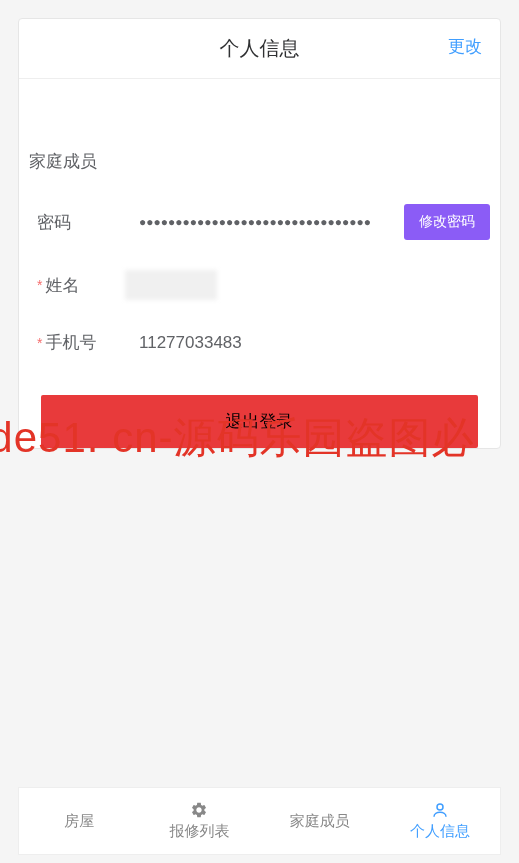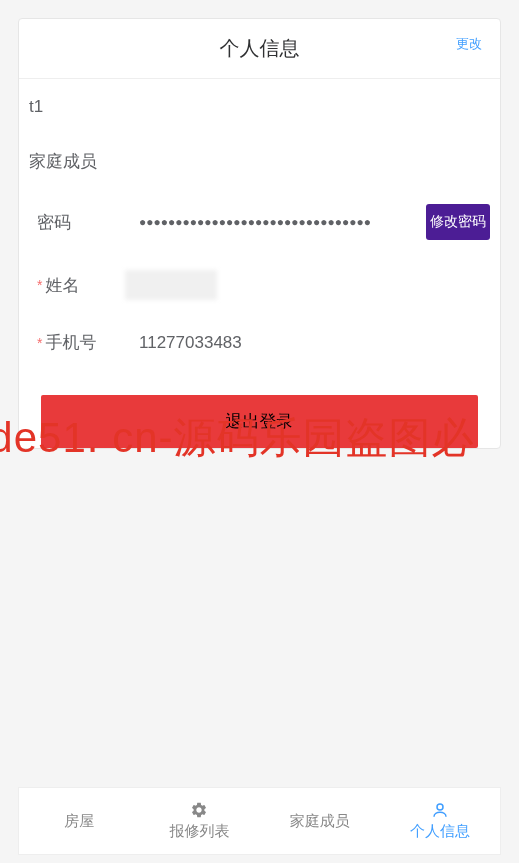--- a/index.html
+++ b/index.html
@@ -29,21 +29,21 @@
     }
     .header-title {
       font-size: 20px;
       color: #303133;
     }
     .header-action {
       position: absolute;
       right: 18px;
       top: 16px;
       color: #409eff;
-      font-size: 13px;
+      font-size: 17px;
       cursor: pointer;
     }
     .form {
       padding: 0 10px;
     }
     .form-row {
       display: flex;
       align-items: center;
       padding: 15px 0;
       min-height: 55px;
@@ -68,24 +68,24 @@
       display: flex;
       align-items: center;
     }
     .password-dots {
       flex: 1;
       color: #606266;
       letter-spacing: 0px;
       font-size: 12px;
     }
     .btn-change-pwd {
-      background: #4c1d95;
+      background: #8b5cf6;
       color: #fff;
       border: none;
-      padding: 9px 4px;
+      padding: 9px 15px;
       border-radius: 3px;
       font-size: 14px;
       cursor: pointer;
     }
     .name-blur {
       width: 92px;
       height: 30px;
       background: #f0f0f0;
       filter: blur(2px);
       margin-left: -14px;
@@ -149,21 +149,20 @@
 </head>
 <body>
 
 <div class="card">
   <div class="header">
     <span class="header-title">个人信息</span>
     <span class="header-action">更改</span>
   </div>
   <div class="form">
     <div class="form-row">
-      <div class="form-value">t1</div>
     </div>
     <div class="form-row">
       <div class="form-value">家庭成员</div>
     </div>
     <div class="form-row">
       <div class="form-label">密码</div>
       <div class="form-value">
         <span class="password-dots">●●●●●●●●●●●●●●●●●●●●●●●●●●●●●●●●</span>
         <button class="btn-change-pwd">修改密码</button>
       </div>

